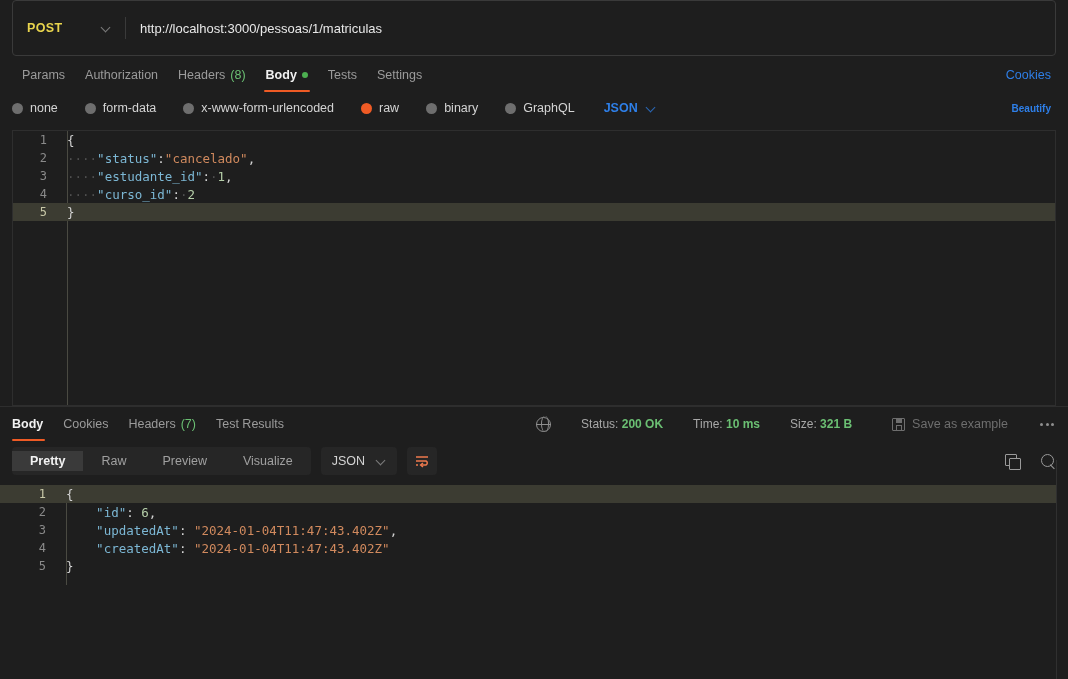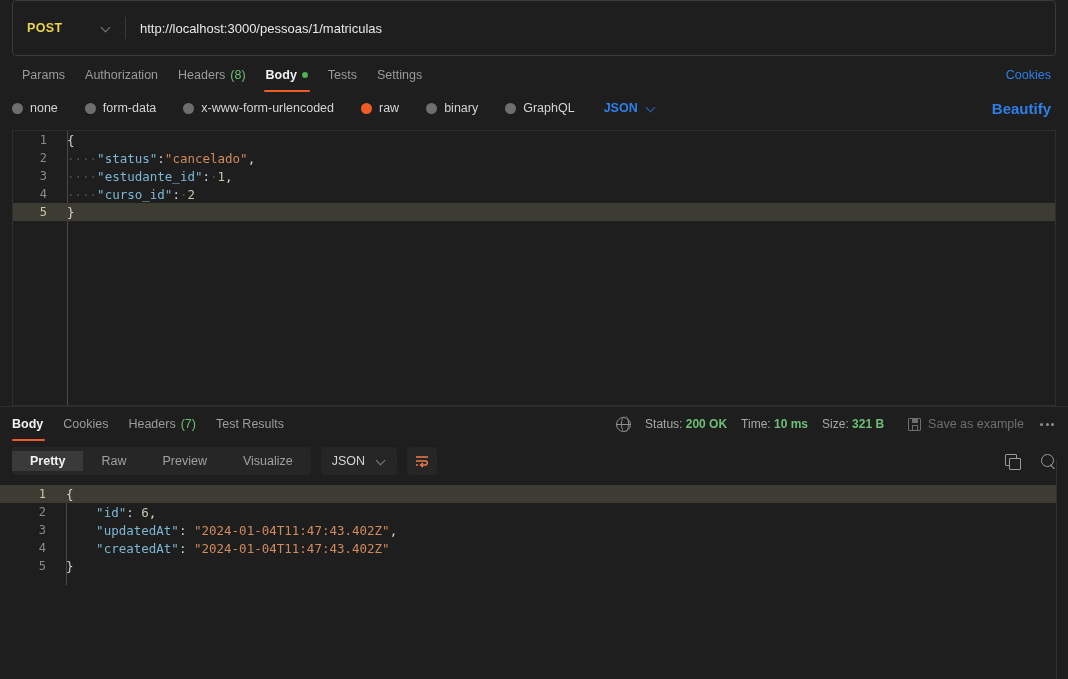--- a/index.html
+++ b/index.html
@@ -119,21 +119,21 @@
   }
   .radio.on { background: #ef5b25; }
   .json-sel {
     display: flex; align-items: center; gap: 8px;
     color: #2e7fe8; font-size: 12.5px; font-weight: bold;
     cursor: pointer; margin-left: 2px;
   }
   .json-sel .chev::before { border-color: #2e7fe8; }
   .beautify {
     margin-left: auto; color: #2e7fe8;
-    font-size: 15px; font-weight: bold;
+    font-size: 10px; font-weight: bold;
     cursor: pointer; padding-right: 5px;
   }
 
   
   .editor {
     position: relative;
     margin: 6px 12px 0 12px;
     border: 1px solid #2e2e2e;
     background: #1e1e1e;
     font-family: "DejaVu Sans Mono", monospace;
@@ -194,21 +194,21 @@
     cursor: pointer; white-space: nowrap;
   }
   .res-tab:first-child { padding-left: 0; }
   .res-tab.active { color: #f2f2f2; font-weight: bold; }
   .res-tab.active::after {
     content: ""; position: absolute; left: 0; right: 8px; bottom: 0;
     height: 2px; background: #ef5b25; border-radius: 1px;
   }
   .stats {
     margin-left: auto;
-    display: flex; align-items: center; gap: 14px;
+    display: flex; align-items: center; gap: 30px;
     font-size: 12px; color: #a8a8a8;
   }
   .stat b { color: #6bbf73; font-weight: bold; }
   .globe {
     width: 15px; height: 15px; border-radius: 50%;
     border: 1.3px solid #8f8f8f; position: relative;
   }
   .globe::before {
     content: ""; position: absolute; left: 50%; top: -1.3px; bottom: -1.3px;
     width: 6px; margin-left: -3px;

